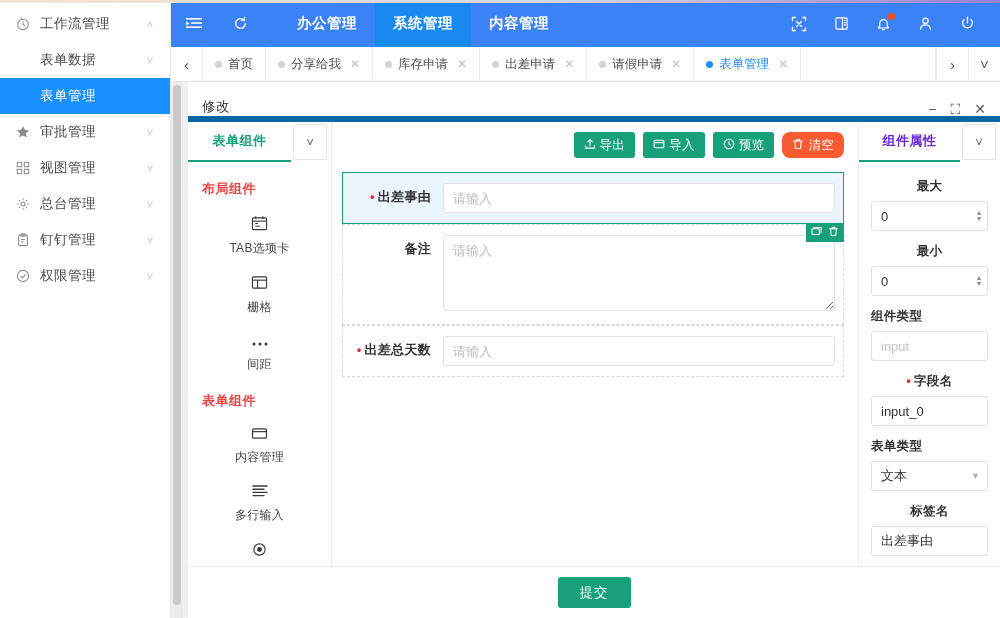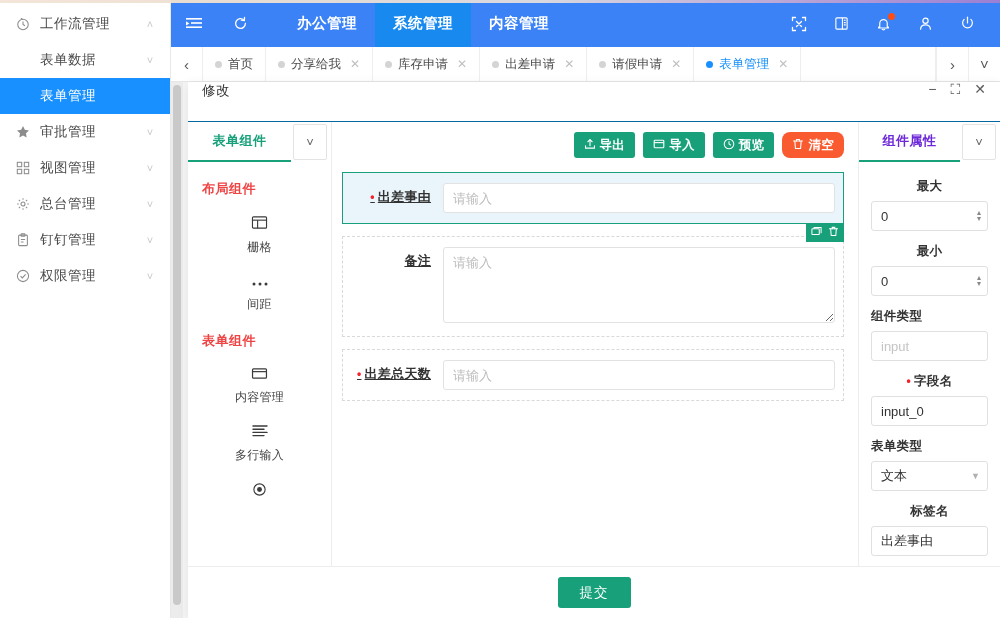--- a/index.html
+++ b/index.html
@@ -99,22 +99,22 @@
   .modal-scroll-thumb {
     position: absolute; left: 2px; top: 3px; width: 8px; height: 520px;
     background: #c9c9c9; border-radius: 4px;
   }
   .modal {
     position: absolute; left: 188px; top: 82px; width: 812px; height: 536px;
     background: #fff; box-shadow: 0 2px 10px rgba(0,0,0,.08);
     display: flex; flex-direction: column;
   }
   .modal-head {
-    height: 40px; display: flex; align-items: flex-start; padding: 0 14px;
-    border-bottom: 1px solid #0369a1; flex: 0 0 40px;
+    height: 40px; display: flex; align-items: flex-end; padding: 0 14px;
+    border-bottom: 6px solid #0369a1; flex: 0 0 40px;
   }
   .modal-title { font-size: 13.5px; color: #333; letter-spacing: .5px; }
   .modal-ctrls { margin-left: auto; display: flex; align-items: center; gap: 14px; color: #5b5b5b; }
   .modal-ctrls span { cursor: pointer; font-size: 14px; line-height: 1; }
 
   .modal-body { flex: 1; display: flex; overflow: hidden; position: relative; }
 
   
   .palette {
     width: 144px; flex: 0 0 144px; border-right: 1px solid #ededed;
@@ -146,30 +146,30 @@
 
   
   .canvas { flex: 1; display: flex; flex-direction: column; overflow: hidden; background: #fff; }
   .canvas-toolbar {
     display: flex; justify-content: flex-end; align-items: center; gap: 8px;
     padding: 10px 14px 8px 14px; flex: 0 0 auto;
   }
   .tb-btn {
     display: inline-flex; align-items: center; gap: 4px; height: 26px; padding: 6px 10px;
     border: none; border-radius: 3px; color: #fff; font-size: 12.5px; cursor: pointer;
-    font-family: inherit; letter-spacing: .3px; font-weight: bold;
+    font-family: inherit; letter-spacing: .3px;
   }
   .tb-btn.green { background: #17a07a; }
   .tb-btn.orange { background: #fa5a30; border-radius: 8px; }
   .tb-btn .tb-ico { font-size: 12px; }
 
   .canvas-form { flex: 1; padding: 6px 14px 0 10px; overflow: hidden; }
   .field {
-    position: relative; border: 1px dashed #d9d9d9; padding: 10px 8px; margin-bottom: 12px;
-    display: flex; align-items: flex-start; background: #fff; text-decoration: underline;
+    position: relative; border: 1px dashed #d9d9d9; padding: 10px 8px; margin-bottom: 0;
+    display: flex; align-items: flex-start; background: #fff;
   }
   .field.selected {
     border: 1px solid #17a07a; background: #eaf4fb;
   }
   .field-label {
     width: 92px; flex: 0 0 92px; text-align: right; padding-right: 12px; padding-top: 5px;
     font-size: 13px; color: #333; font-weight: bold; letter-spacing: .3px;
   }
   .req-star { color: #f5222d; margin-right: 3px; font-size: 12px; }
   .field-ctl { flex: 1; }
@@ -432,20 +432,29 @@
     <div class="modal-body">
 
       <aside class="palette">
         <div class="panel-tabhead">
           <div class="ptab">表单组件</div>
           <div class="pcollapse">˅</div>
         </div>
         <div class="palette-scroll" id="palette-scroll">
             <div class="grp-title">布局组件</div>
             <div class="comp-item">
+              <span class="c-ico"><svg width="17" height="16" viewBox="0 0 18 17" fill="none" stroke="#3a3a3a" stroke-width="1.2">
+                  <rect x="1.5" y="3" width="15" height="12.5" rx="1"></rect>
+                  <path d="M1.5 6.5h15"></path>
+                  <path d="M5 1.2v3M12.5 1.2v3"></path>
+                  <path d="M4.5 9h3M4.5 12h5"></path>
+                </svg></span>
+              <span class="c-label">TAB选项卡</span>
+            </div>
+            <div class="comp-item">
               <span class="c-ico"><svg width="17" height="15" viewBox="0 0 18 16" fill="none" stroke="#3a3a3a" stroke-width="1.2">
                   <rect x="1.5" y="2" width="15" height="12" rx="1"></rect>
                   <path d="M1.5 5.5h15"></path>
                   <path d="M7 5.5v8.5"></path>
                 </svg></span>
               <span class="c-label">栅格</span>
             </div>
             <div class="comp-item">
               <span class="c-ico"><svg width="18" height="6" viewBox="0 0 18 6">
                   <circle cx="3" cy="3" r="1.5" fill="#3a3a3a"></circle>

